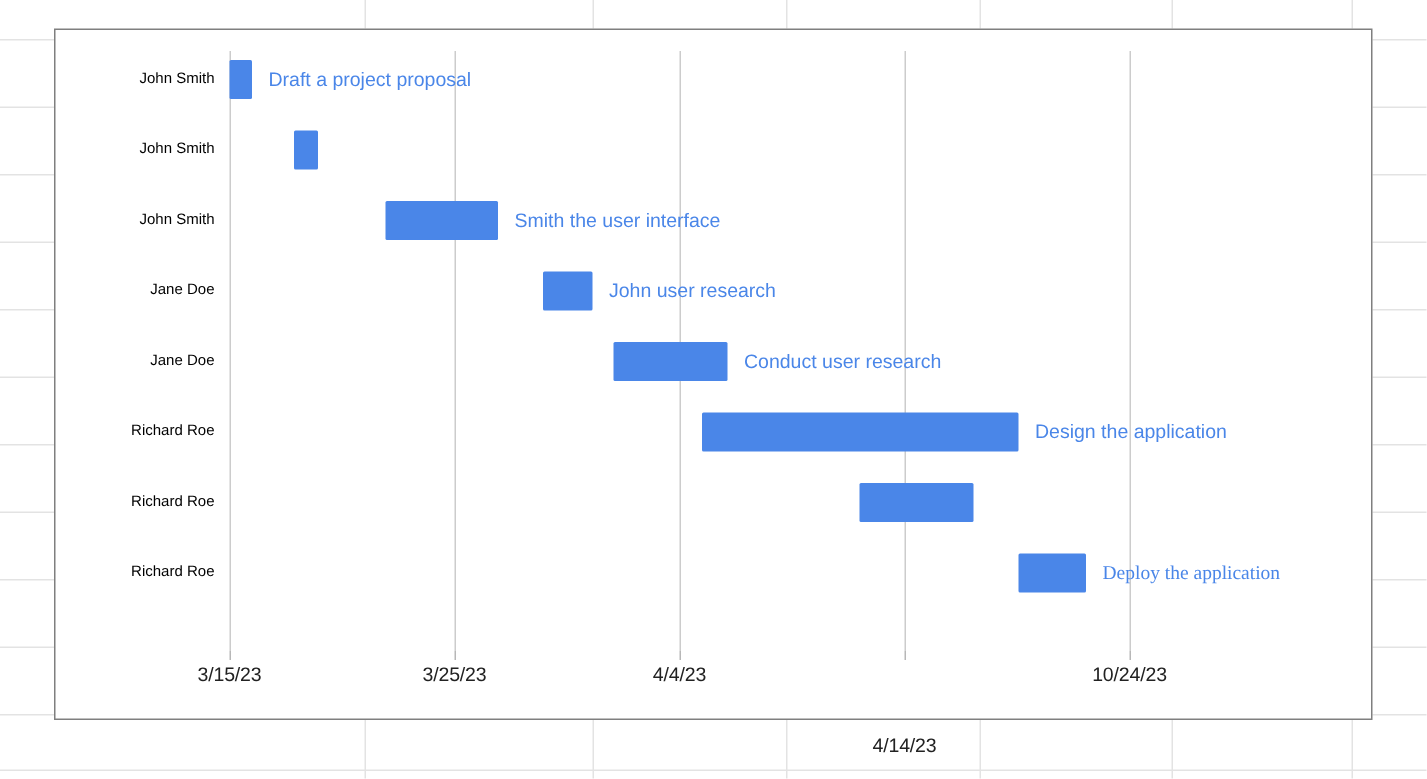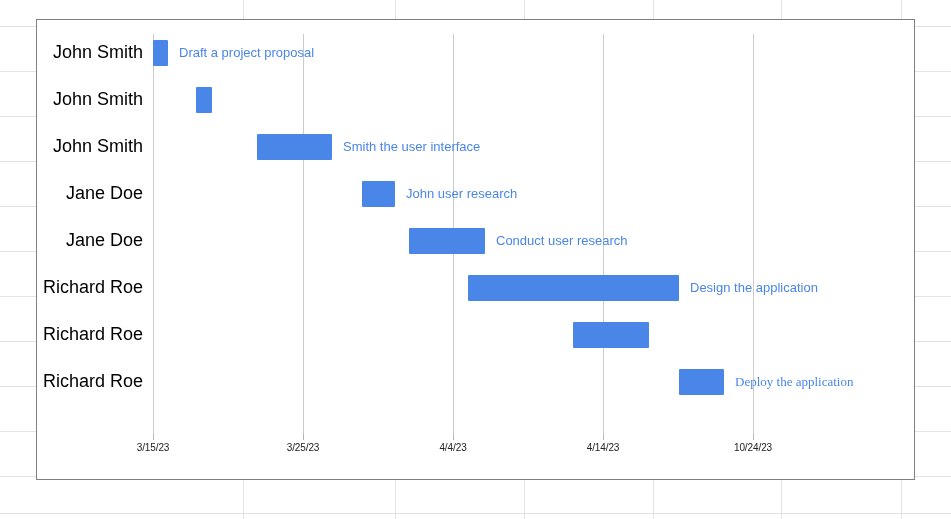--- a/index.html
+++ b/index.html
@@ -70,39 +70,39 @@
     position: absolute;
     top: 414px;
     width: 1px;
     height: 6px;
     background: #b7b7b7;
   }
   .x-tick-label {
     position: absolute;
     top: 422px;
     transform: translateX(-50%);
-    font-size: 10px;
+    font-size: 13px;
     color: #222222;
     white-space: nowrap;
     letter-spacing: -0.1px;
   }
 
   
   .gantt-row {
     position: absolute;
     left: 0;
     width: 877px;
     height: 47px;
   }
   .row-assignee {
     position: absolute;
     left: 0;
     width: 106px;
     text-align: right;
-    font-size: 18px;
+    font-size: 10px;
     color: #000000;
     line-height: 47px;
     white-space: nowrap;
   }
   .row-bar {
     position: absolute;
     top: 11px;
     height: 26px;
     background: #4a86e8;
     border-radius: 1px;
@@ -146,21 +146,21 @@
       <div class="tick-mark" style="left: 116px;"></div>
       <div class="x-tick-label" style="left: 116px; color: rgb(34, 34, 34);">3/15/23</div>
       <div class="grid-line" style="left: 266px; background: rgb(204, 204, 204);"></div>
       <div class="tick-mark" style="left: 266px;"></div>
       <div class="x-tick-label" style="left: 266px; color: rgb(34, 34, 34);">3/25/23</div>
       <div class="grid-line" style="left: 416px; background: rgb(204, 204, 204);"></div>
       <div class="tick-mark" style="left: 416px;"></div>
       <div class="x-tick-label" style="left: 416px; color: rgb(34, 34, 34);">4/4/23</div>
       <div class="grid-line" style="left: 566px; background: rgb(204, 204, 204);"></div>
       <div class="tick-mark" style="left: 566px;"></div>
-      <div class="x-tick-label" style="left: 566px; color: rgb(34, 34, 34);">4/14/23</div>
+      <div class="x-tick-label" style="left: 566px; color: rgb(34, 34, 34); margin-top: 47px;">4/14/23</div>
       <div class="grid-line" style="left: 716px; background: rgb(204, 204, 204);"></div>
       <div class="tick-mark" style="left: 716px;"></div>
       <div class="x-tick-label" style="left: 716px; color: rgb(34, 34, 34);">10/24/23</div>
       <div class="gantt-row" style="top: 9px;">
         <div class="row-assignee">John Smith</div>
         <div class="row-bar" title="Draft a project proposal" style="left: 116px; width: 15px; background: rgb(74, 134, 232);"></div>
         <div class="row-task-label" style="left: 142px; color: rgb(74, 134, 232);">Draft a project proposal</div>
       </div>
       <div class="gantt-row" style="top: 56px;">
         <div class="row-assignee">John Smith</div>

